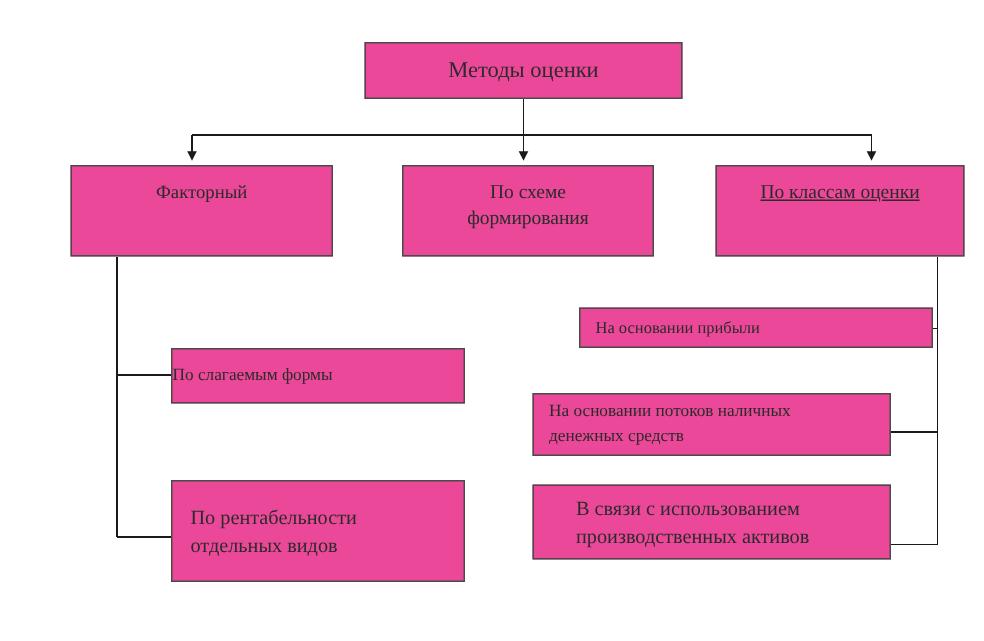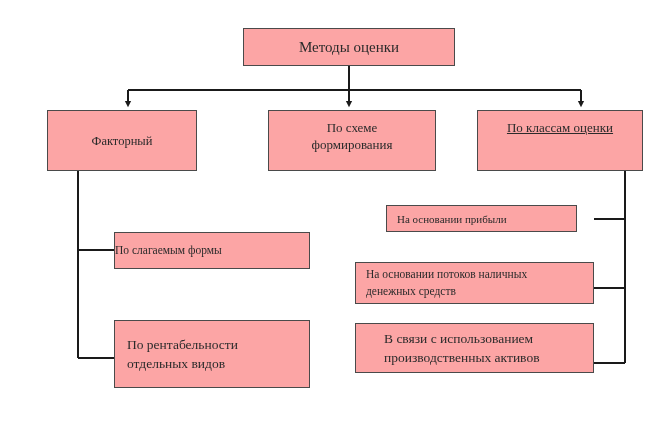--- a/index.html
+++ b/index.html
@@ -22,21 +22,21 @@
     position: absolute;
     left: 0;
     top: 0;
     width: 656px;
     height: 427px;
   }
   .node {
     position: absolute;
     box-sizing: border-box;
     border: 1px solid #4a4a4a;
-    background: #fca5a5;
+    background: #ec4899;
     display: flex;
     z-index: 2;
   }
   .node .node-label {
     display: block;
     width: 100%;
     white-space: pre-line;
   }
   
   #node-root {
@@ -49,25 +49,25 @@
   }
   #node-root .node-label {
     text-align: center;
     font-size: 15px;
     line-height: 18px;
   }
   
   #node-factor {
     left: 47px;
     top: 110px;
-    width: 150px;
+    width: 175px;
     height: 61px;
     align-items: flex-start;
     justify-content: center;
-    padding-top: 22px;
+    padding-top: 9px;
   }
   #node-factor .node-label {
     text-align: center;
     font-size: 12.5px;
     line-height: 16px;
   }
   #node-scheme {
     left: 268px;
     top: 110px;
     width: 168px;
@@ -122,21 +122,21 @@
   }
   #node-profitability .node-label {
     text-align: left;
     font-size: 13.5px;
     line-height: 19px;
   }
   
   #node-profit-basis {
     left: 386px;
     top: 205px;
-    width: 191px;
+    width: 236px;
     height: 27px;
     align-items: center;
     justify-content: flex-start;
     padding-left: 10px;
   }
   #node-profit-basis .node-label {
     text-align: left;
     font-size: 11px;
     line-height: 14px;
   }

